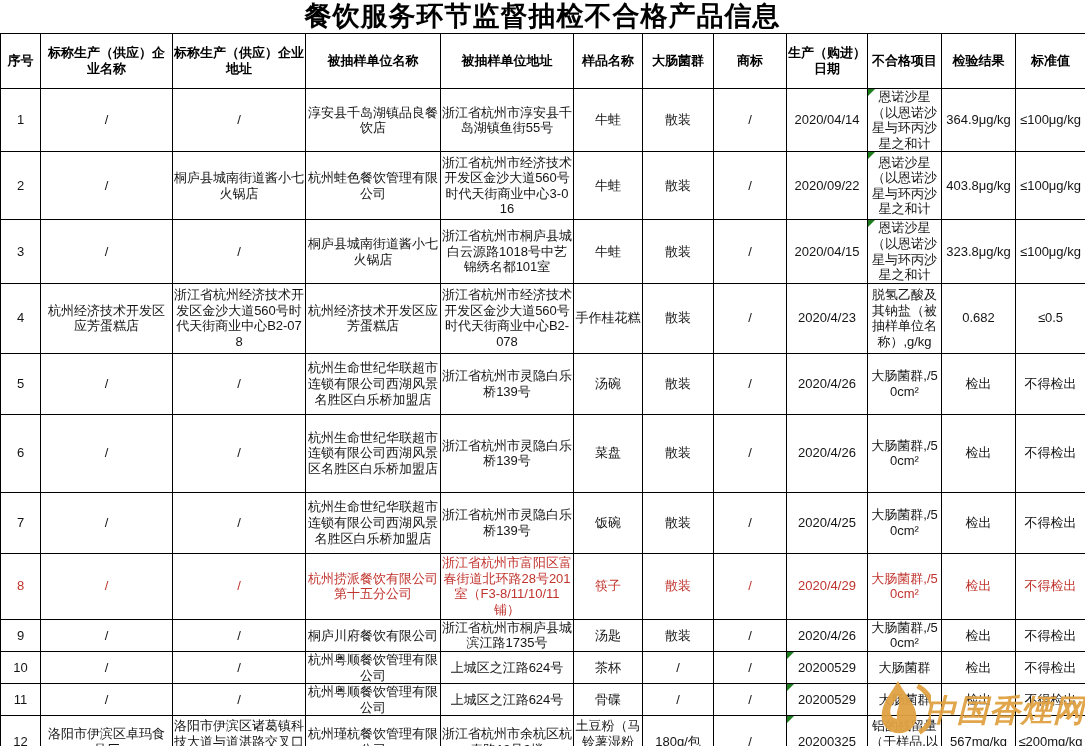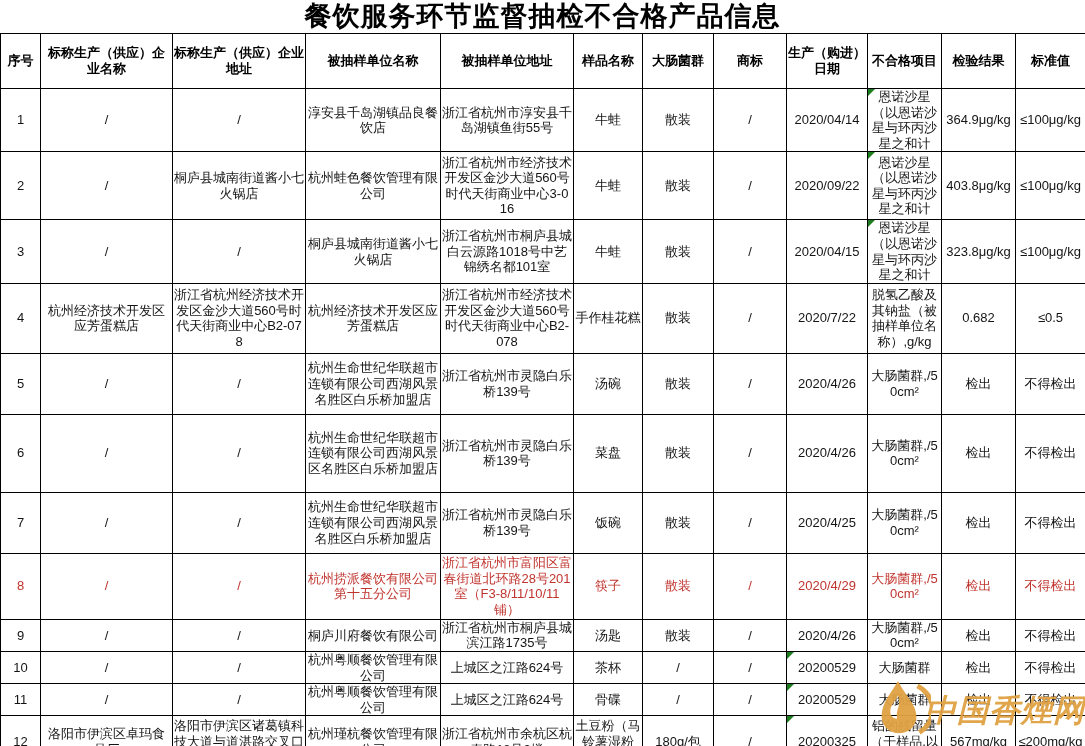--- a/index.html
+++ b/index.html
@@ -170,21 +170,21 @@
         </tr>
         <tr>
           <td><span>4</span></td>
           <td><span>杭州经济技术开发区应芳蛋糕店</span></td>
           <td><span>浙江省杭州经济技术开发区金沙大道560号时代天街商业中心B2-078</span></td>
           <td><span>杭州经济技术开发区应芳蛋糕店</span></td>
           <td><span>浙江省杭州市经济技术开发区金沙大道560号时代天街商业中心B2-078</span></td>
           <td><span>手作桂花糕</span></td>
           <td><span>散装</span></td>
           <td><span>/</span></td>
-          <td><span>2020/7/22</span></td>
+          <td><span>2020/4/23</span></td>
           <td><span>脱氢乙酸及其钠盐（被抽样单位名称）,g/kg</span></td>
           <td><span>0.682</span></td>
           <td><span>≤0.5</span></td>
         </tr>
         <tr>
           <td><span>5</span></td>
           <td><span>/</span></td>
           <td><span>/</span></td>
           <td><span>杭州生命世纪华联超市连锁有限公司西湖风景名胜区白乐桥加盟店</span></td>
           <td><span>浙江省杭州市灵隐白乐桥139号</span></td>

